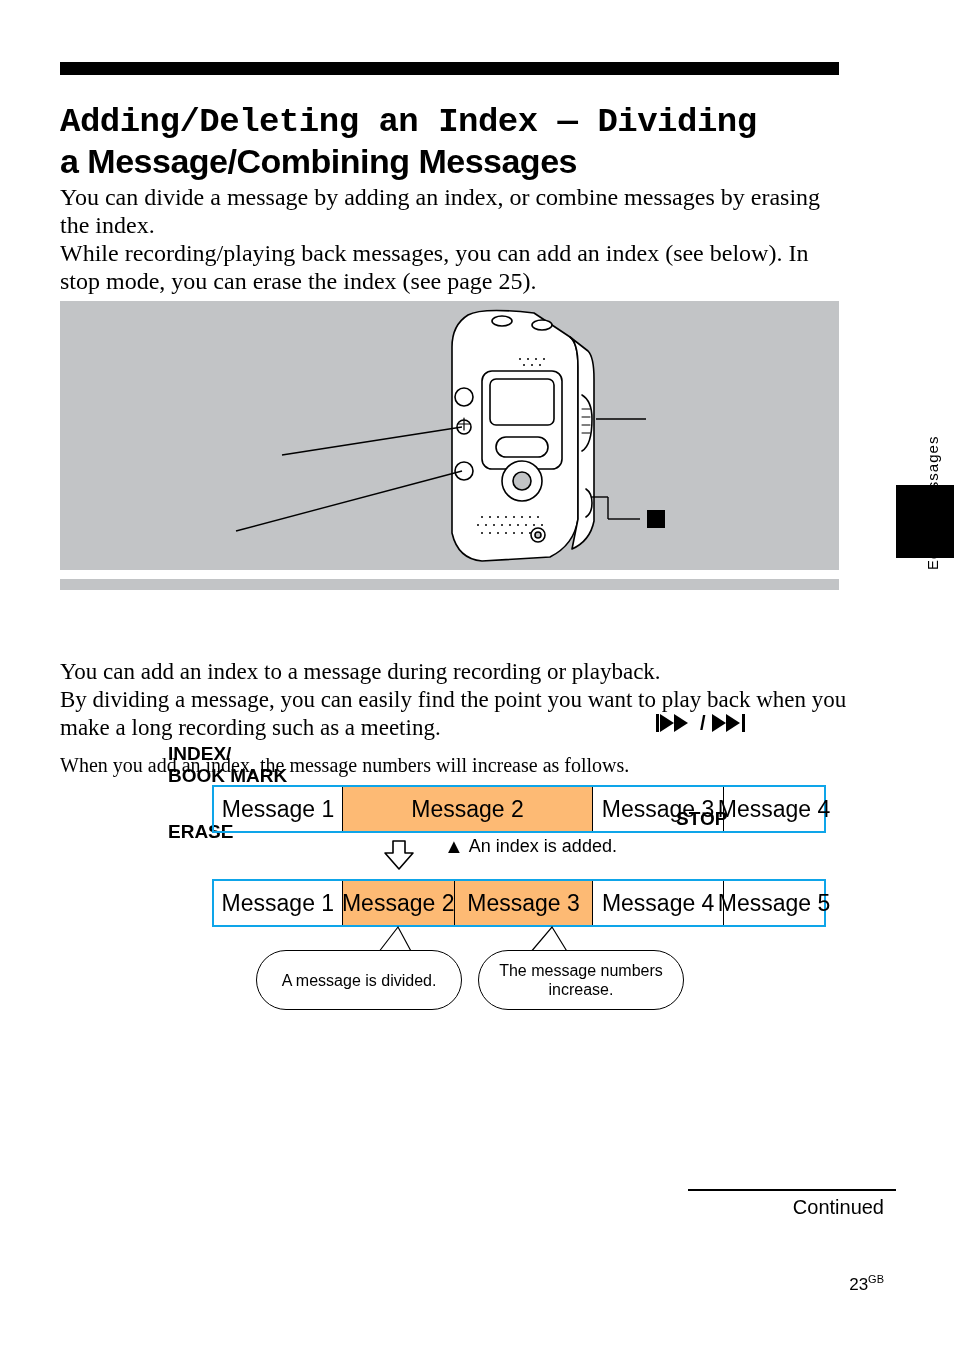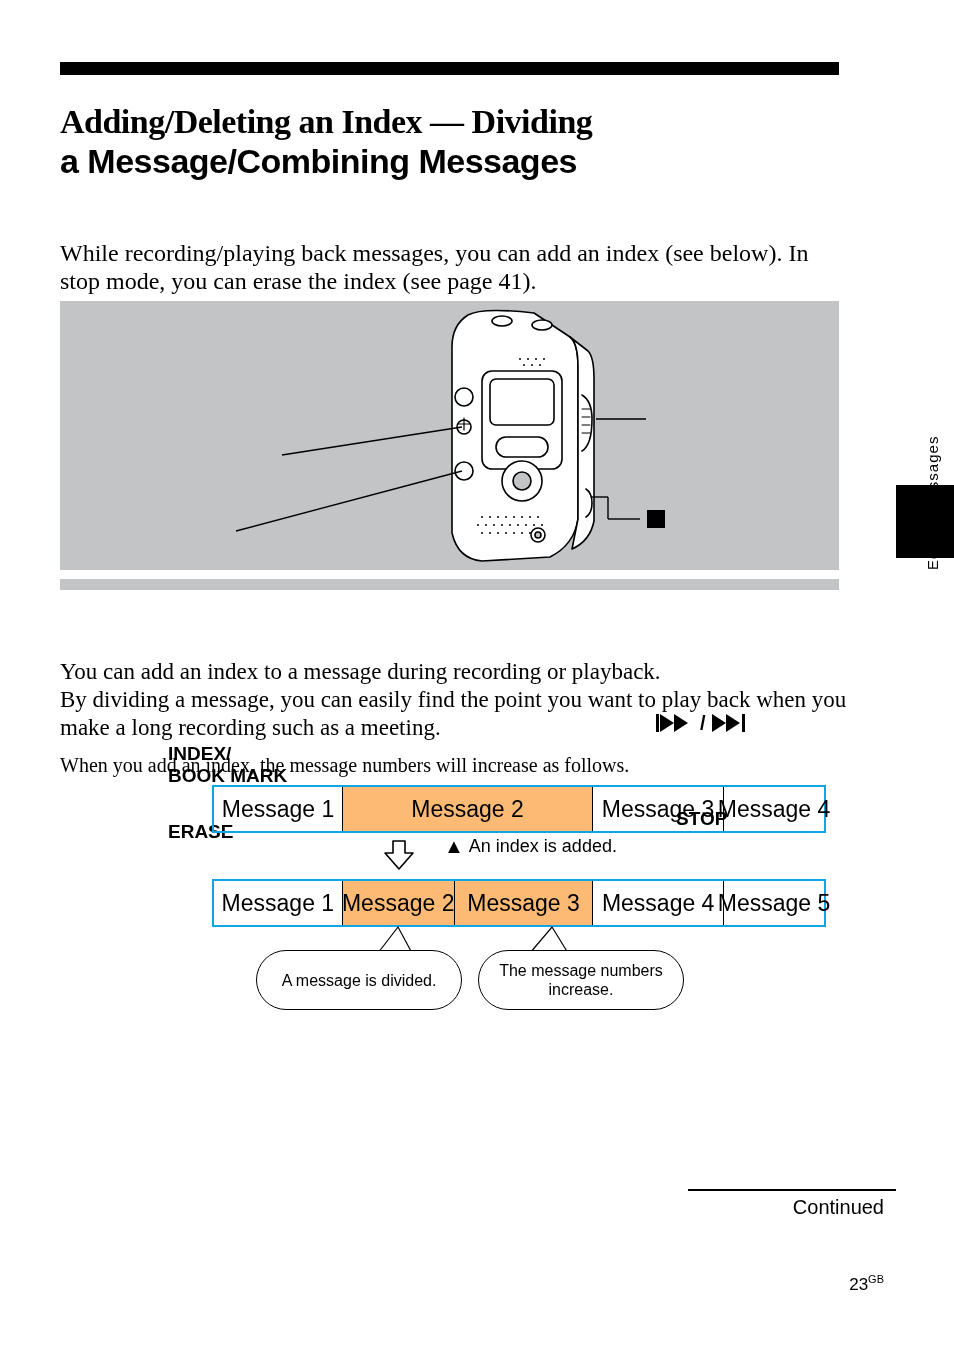--- a/index.html
+++ b/index.html
@@ -1,21 +1,21 @@
 <!DOCTYPE html>
 <html><head>
 <meta charset="utf-8">
 <style>
   * { box-sizing: border-box; margin: 0; padding: 0; }
   html, body { width: 954px; height: 1345px; background: #fff; font-family: Georgia, "Times New Roman", serif; color: #000; }
   .page { position: relative; width: 954px; height: 1345px; }
   .top-rule { position: absolute; left: 60px; top: 62px; width: 779px; height: 13px; background: #000; }
   .side-tab { position: absolute; right: 0; top: 485px; width: 58px; height: 73px; background: #000; }
   .side-text { position: absolute; right: 12px; top: 283px; width: 18px; height: 440px; font-family: Arial, Helvetica, sans-serif; font-size: 15px; letter-spacing: 1px; color: #000; writing-mode: vertical-rl; transform: rotate(180deg); text-align: center; }
-  .h1 { position: absolute; left: 60px; top: 103px; font-family: Liberation Serif, serif; font-weight: bold; font-size: 34px; letter-spacing: -0.5px; }
+  .h1 { position: absolute; left: 60px; top: 103px; font-family: Liberation Mono, monospace; font-weight: bold; font-size: 34px; letter-spacing: -0.5px; }
   .h1-sub { position: absolute; left: 60px; top: 142px; font-family: Arial, Helvetica, sans-serif; font-weight: bold; font-size: 34px; letter-spacing: -0.5px; }
   .p1 { position: absolute; left: 60px; top: 183px; font-size: 24px; line-height: 28px; width: 780px; }
   .p2 { position: absolute; left: 60px; top: 239px; font-size: 24px; line-height: 28px; width: 780px; }
 
   .illus-box { position: absolute; left: 60px; top: 301px; width: 779px; height: 269px; background: #c2c4c6; }
   .illus-underbar { position: absolute; left: 60px; top: 579px; width: 779px; height: 11px; background: #c2c4c6; }
 
   .dev { position: absolute; left: 378px; top: 8px; width: 158px; height: 255px; }
 
   .lbl { position: absolute; font-family: Arial, Helvetica, sans-serif; font-size: 19px; font-weight: bold; }
@@ -56,21 +56,22 @@
 <body>
 
 <div class="page">
   <div class="top-rule"></div>
   <div class="side-tab"></div>
   <div class="side-text">Editing Messages</div>
 
   <div class="h1">Adding/Deleting an Index — Dividing</div>
   <div class="h1-sub">a Message/Combining Messages</div>
 
-  <div class="p2">While recording/playing back messages, you can add an index (see below).  In stop mode, you can erase the index (see page 41).</div>
+  <div class="p1">You can divide a message by adding an index, or combine messages by erasing the index.</div>
+  <div class="p2">While recording/playing back messages, you can add an index (see below).  In stop mode, you can erase the index (see page 25).</div>
 
   <div class="illus-box">
 
     <svg class="dev" viewBox="0 0 158 255">
       <g fill="#fff" stroke="#000" stroke-width="1.6" stroke-linejoin="round" stroke-linecap="round">
 
         <path d="M30 6 Q44 -2 96 4 L132 28 Q140 34 140 58 L140 210 Q136 236 112 248 L44 252 Q20 250 14 224 L14 38 Q14 16 30 6 Z"></path>
 
         <path d="M132 28 L150 42 Q156 48 156 70 L156 212 Q152 232 134 240 L140 210 L140 58 Q140 34 132 28 Z" fill="#fff"></path>
 

